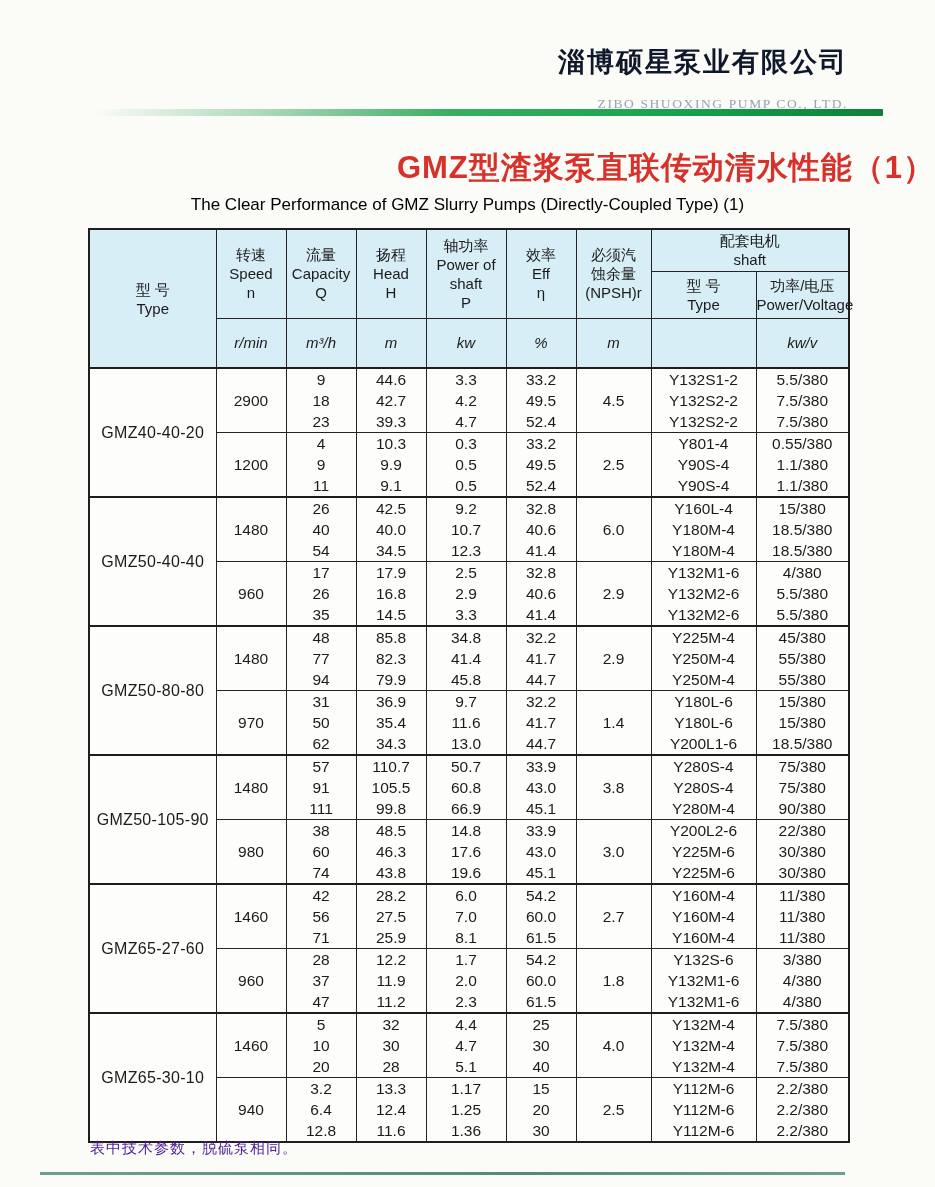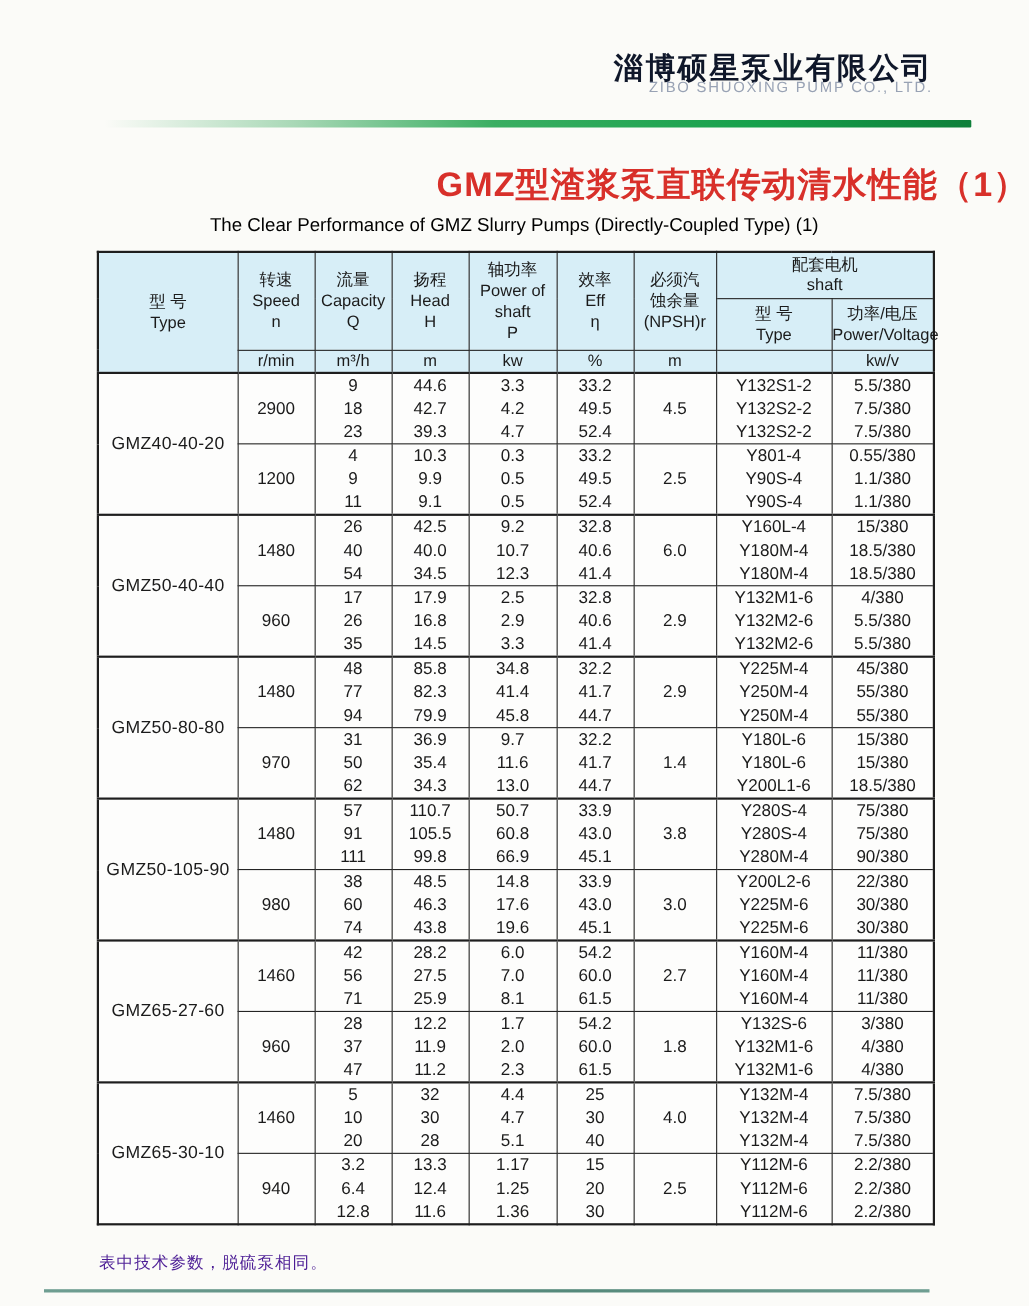--- a/index.html
+++ b/index.html
@@ -10,22 +10,22 @@
     color:#1b1b1b;
     position:relative;
     overflow:hidden;
   }
   .company-cn {
     position:absolute; top:44px; right:87px;
     font-size:27px; font-weight:bold; letter-spacing:2px;
     color:#0f172a;
   }
   .company-en {
-    position:absolute; top:72px; right:87px;
-    font-family:Liberation Sans, sans-serif;
+    position:absolute; top:96px; right:87px;
+    font-family:Liberation Serif, serif;
     font-size:13.5px; letter-spacing:1.6px;
     color:#98a2b4;
   }
   .brand-bar {
     position:absolute; top:109px; left:95px; width:788px; height:7px;
     background:linear-gradient(to right, rgba(255,255,255,0) 0%, #a8d8b6 22%, #3aae62 45%, #17a14c 75%, #0e7f3a 100%);
     border-radius:1px;
   }
   .title-cn {
     position:absolute; top:147px; left:0; width:100%;
@@ -50,21 +50,21 @@
     text-align:center; vertical-align:middle;
     font-weight:normal; padding:0;
     white-space:pre-line;
   }
   .perf thead th, .perf thead td {
     background:#d7eef7;
     font-size:15px; line-height:19px;
   }
   .perf tr.hdr-a { height:42px; }
   .perf tr.hdr-b { height:47px; }
-  .perf tr.hdr-units { height:21px; }
+  .perf tr.hdr-units { height:50px;font-style:italic; }
   .perf tbody td {
     background:#fdfdfc;
     font-size:15.5px; line-height:21px;
     height:63px;
   }
   .perf tbody tr.sec td { border-top:2.2px solid #1e1e1e; }
   .perf td.model { font-size:16px; letter-spacing:0.3px;margin-left:28px; }
   .footnote {
     position:absolute; top:1139px; left:90px;
     font-size:15px; letter-spacing:1px; color:#4c1d95;

